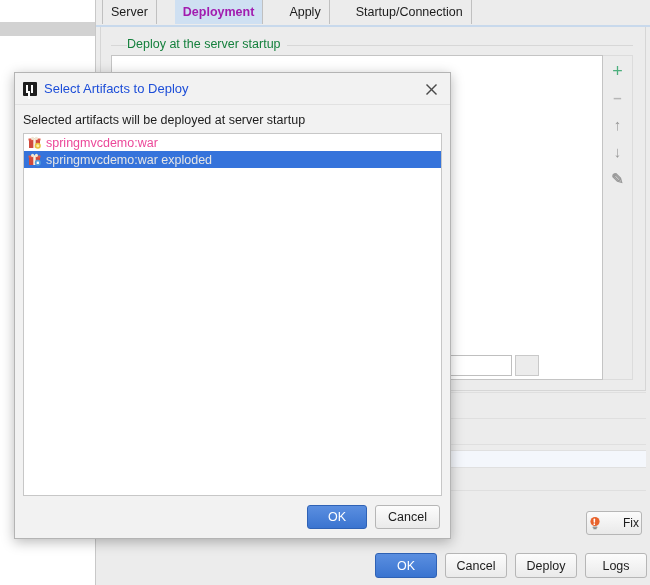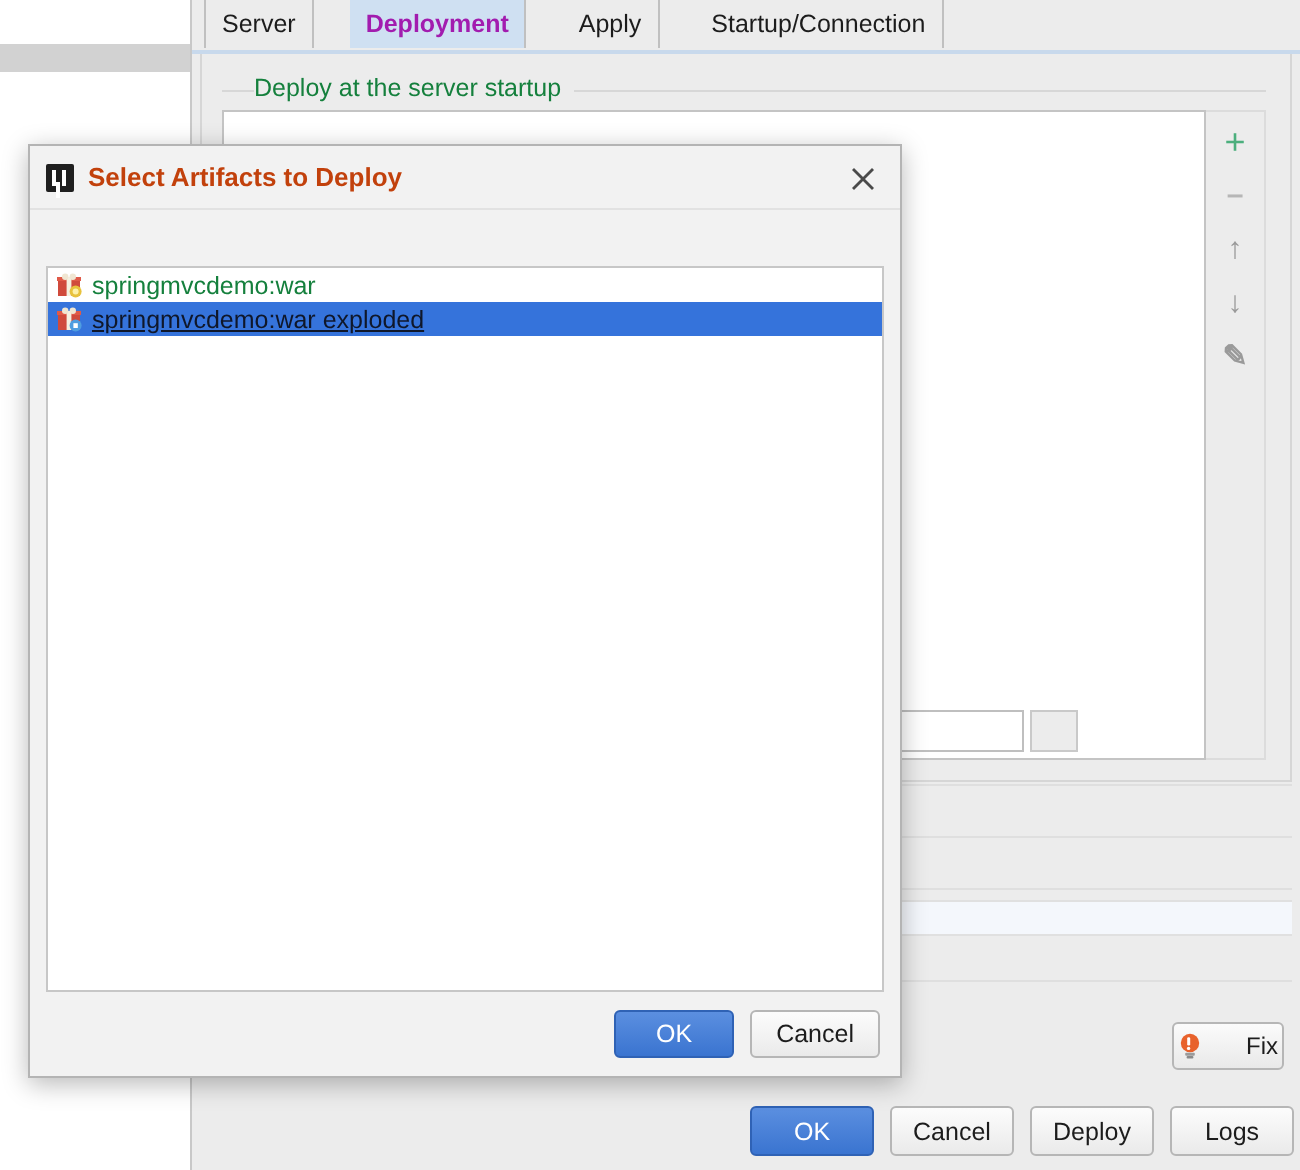--- a/index.html
+++ b/index.html
@@ -272,22 +272,21 @@
   .dialog-icon::after {
     content: "";
     position: absolute;
     left: 8px; top: 3px;
     width: 2px; height: 8px;
     background: #ffffff;
     box-shadow: -3px 6px 0 0 #ffffff;
   }
   .dialog-title {
     font-size: 13px;
-    color: #c2410c;
-    font-weight: bold;
+    color: #1d4ed8;
   }
   .dialog-close {
     position: absolute;
     right: 6px; top: 4px;
     width: 26px; height: 24px;
     display: flex; align-items: center; justify-content: center;
     cursor: default;
   }
   .dialog-body {
     position: absolute;
@@ -309,27 +308,26 @@
     border: 1px solid #c7c7c7;
     box-sizing: border-box;
     overflow: hidden;
   }
   .artifact-row {
     height: 17px;
     display: flex;
     align-items: center;
     padding-left: 4px;
     font-size: 12.5px;
-    color: #15803d;
+    color: #ec4899;
     cursor: default;
   }
   .artifact-row.selected {
     background: #3573db;
-    color: #0f172a;
-    text-decoration: underline;
+    color: #e5e5e5;
   }
   .artifact-label { margin-left: 5px; white-space: nowrap; }
 
   
   .pkg-icon {
     width: 13px; height: 13px;
     position: relative;
     flex: none;
   }
 
@@ -447,20 +445,21 @@
       <div class="dialog-title">Select Artifacts to Deploy</div>
       <div class="dialog-close">
         <svg width="13" height="13" viewBox="0 0 13 13">
           <line x1="1.5" y1="1.5" x2="11.5" y2="11.5" stroke="#4a4a4a" stroke-width="1.4"></line>
           <line x1="11.5" y1="1.5" x2="1.5" y2="11.5" stroke="#4a4a4a" stroke-width="1.4"></line>
         </svg>
       </div>
     </div>
 
     <div class="dialog-body">
+      <div class="dialog-label">Selected artifacts will be deployed at server startup</div>
 
       <div class="artifact-list" id="artifact-list">
           <div class="artifact-row">
             <span class="pkg-icon"><svg width="13" height="13" viewBox="0 0 13 13">
                 <rect x="1" y="3.5" width="11" height="8.5" fill="#d04a3c"></rect>
                 <rect x="0.5" y="2.5" width="12" height="2" fill="#e05a48"></rect>
                 <rect x="5.3" y="2.5" width="2.4" height="9.5" fill="#f5f0e0"></rect>
                 <circle cx="4.6" cy="2.4" r="1.6" fill="#f0e6d2"></circle>
                 <circle cx="8.4" cy="2.4" r="1.6" fill="#f0e6d2"></circle>
                 <circle cx="9.8" cy="9.8" r="3" fill="#e8c23c"></circle>

